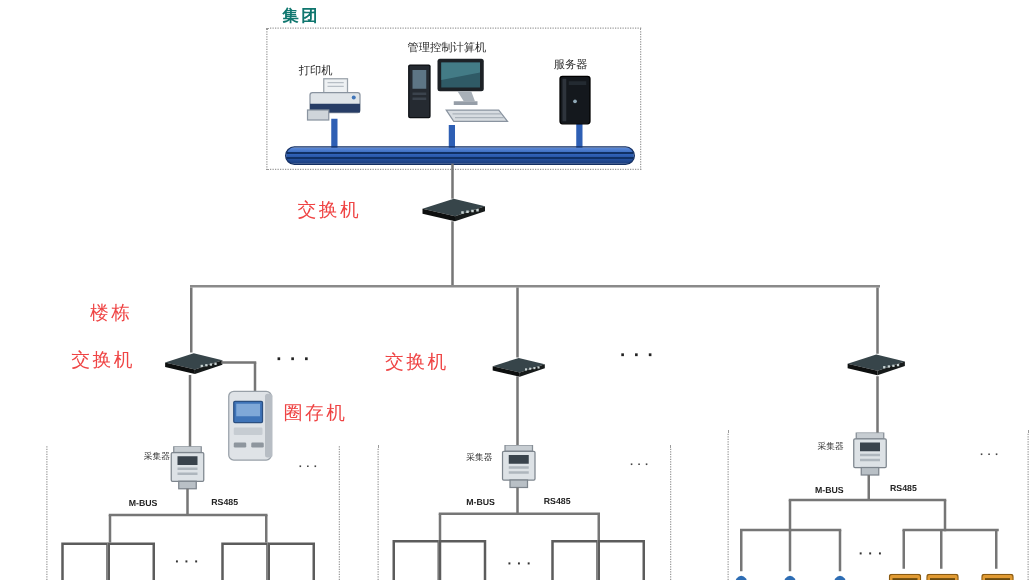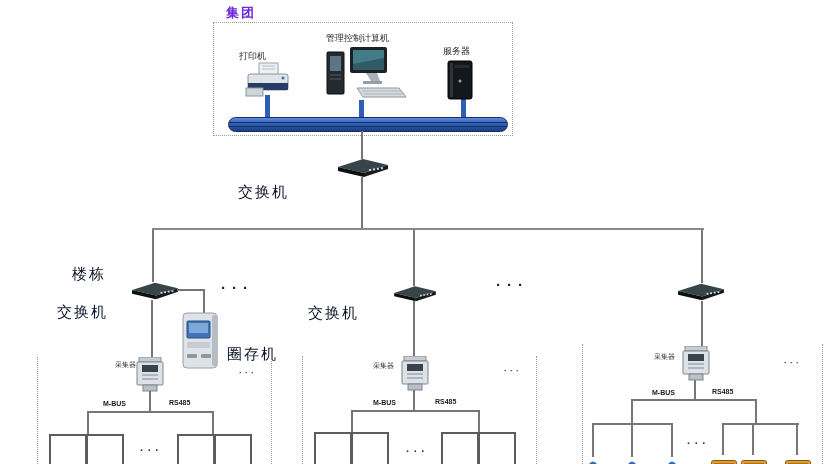--- a/index.html
+++ b/index.html
@@ -2,25 +2,25 @@
 <html><head>
 <meta charset="utf-8">
 <style>
   html,body{margin:0;padding:0;background:#fff;}
   #canvas{position:relative;width:826px;height:464px;background:#ffffff;overflow:hidden;
           font-family:"Liberation Sans",sans-serif;}
   .abs{position:absolute;}
   .line{position:absolute;background:#767676;}
   
   .lbl-big{position:absolute;font-family:"Liberation Serif",serif;font-size:15px;
-           letter-spacing:2px;color:#0f172a;white-space:nowrap;margin-top:24px;}
+           letter-spacing:2px;color:#ef4444;white-space:nowrap;}
   .lbl-sm{position:absolute;font-size:9px;color:#2a2a2a;white-space:nowrap;}
   .lbl-tiny{position:absolute;font-size:7px;color:#333;white-space:nowrap;}
   .lbl-bus{position:absolute;font-size:7px;font-weight:bold;color:#222;white-space:nowrap;}
-  .group-title{position:absolute;font-size:13px;font-weight:bold;color:#6d28d9;letter-spacing:2px;}
+  .group-title{position:absolute;font-size:13px;font-weight:bold;color:#0f766e;letter-spacing:2px;}
   .dots-lg{position:absolute;font-size:15px;font-weight:bold;letter-spacing:6px;color:#222;}
   .dots-md{position:absolute;font-size:11px;font-weight:bold;letter-spacing:4px;color:#333;}
   .dots-sm{position:absolute;font-size:9px;font-weight:bold;letter-spacing:3px;color:#444;}
   
   .dashed-box{position:absolute;border:1px dotted #9b9b9b;}
   .dash-v{position:absolute;width:0;border-left:1px dotted #9b9b9b;}
   .mbox{position:absolute;width:38px;height:40px;border:2px solid #5c5c5c;background:#fff;
         box-sizing:border-box;}
   
   .bus{position:absolute;left:228px;top:117px;width:280px;height:15px;border-radius:8px;

